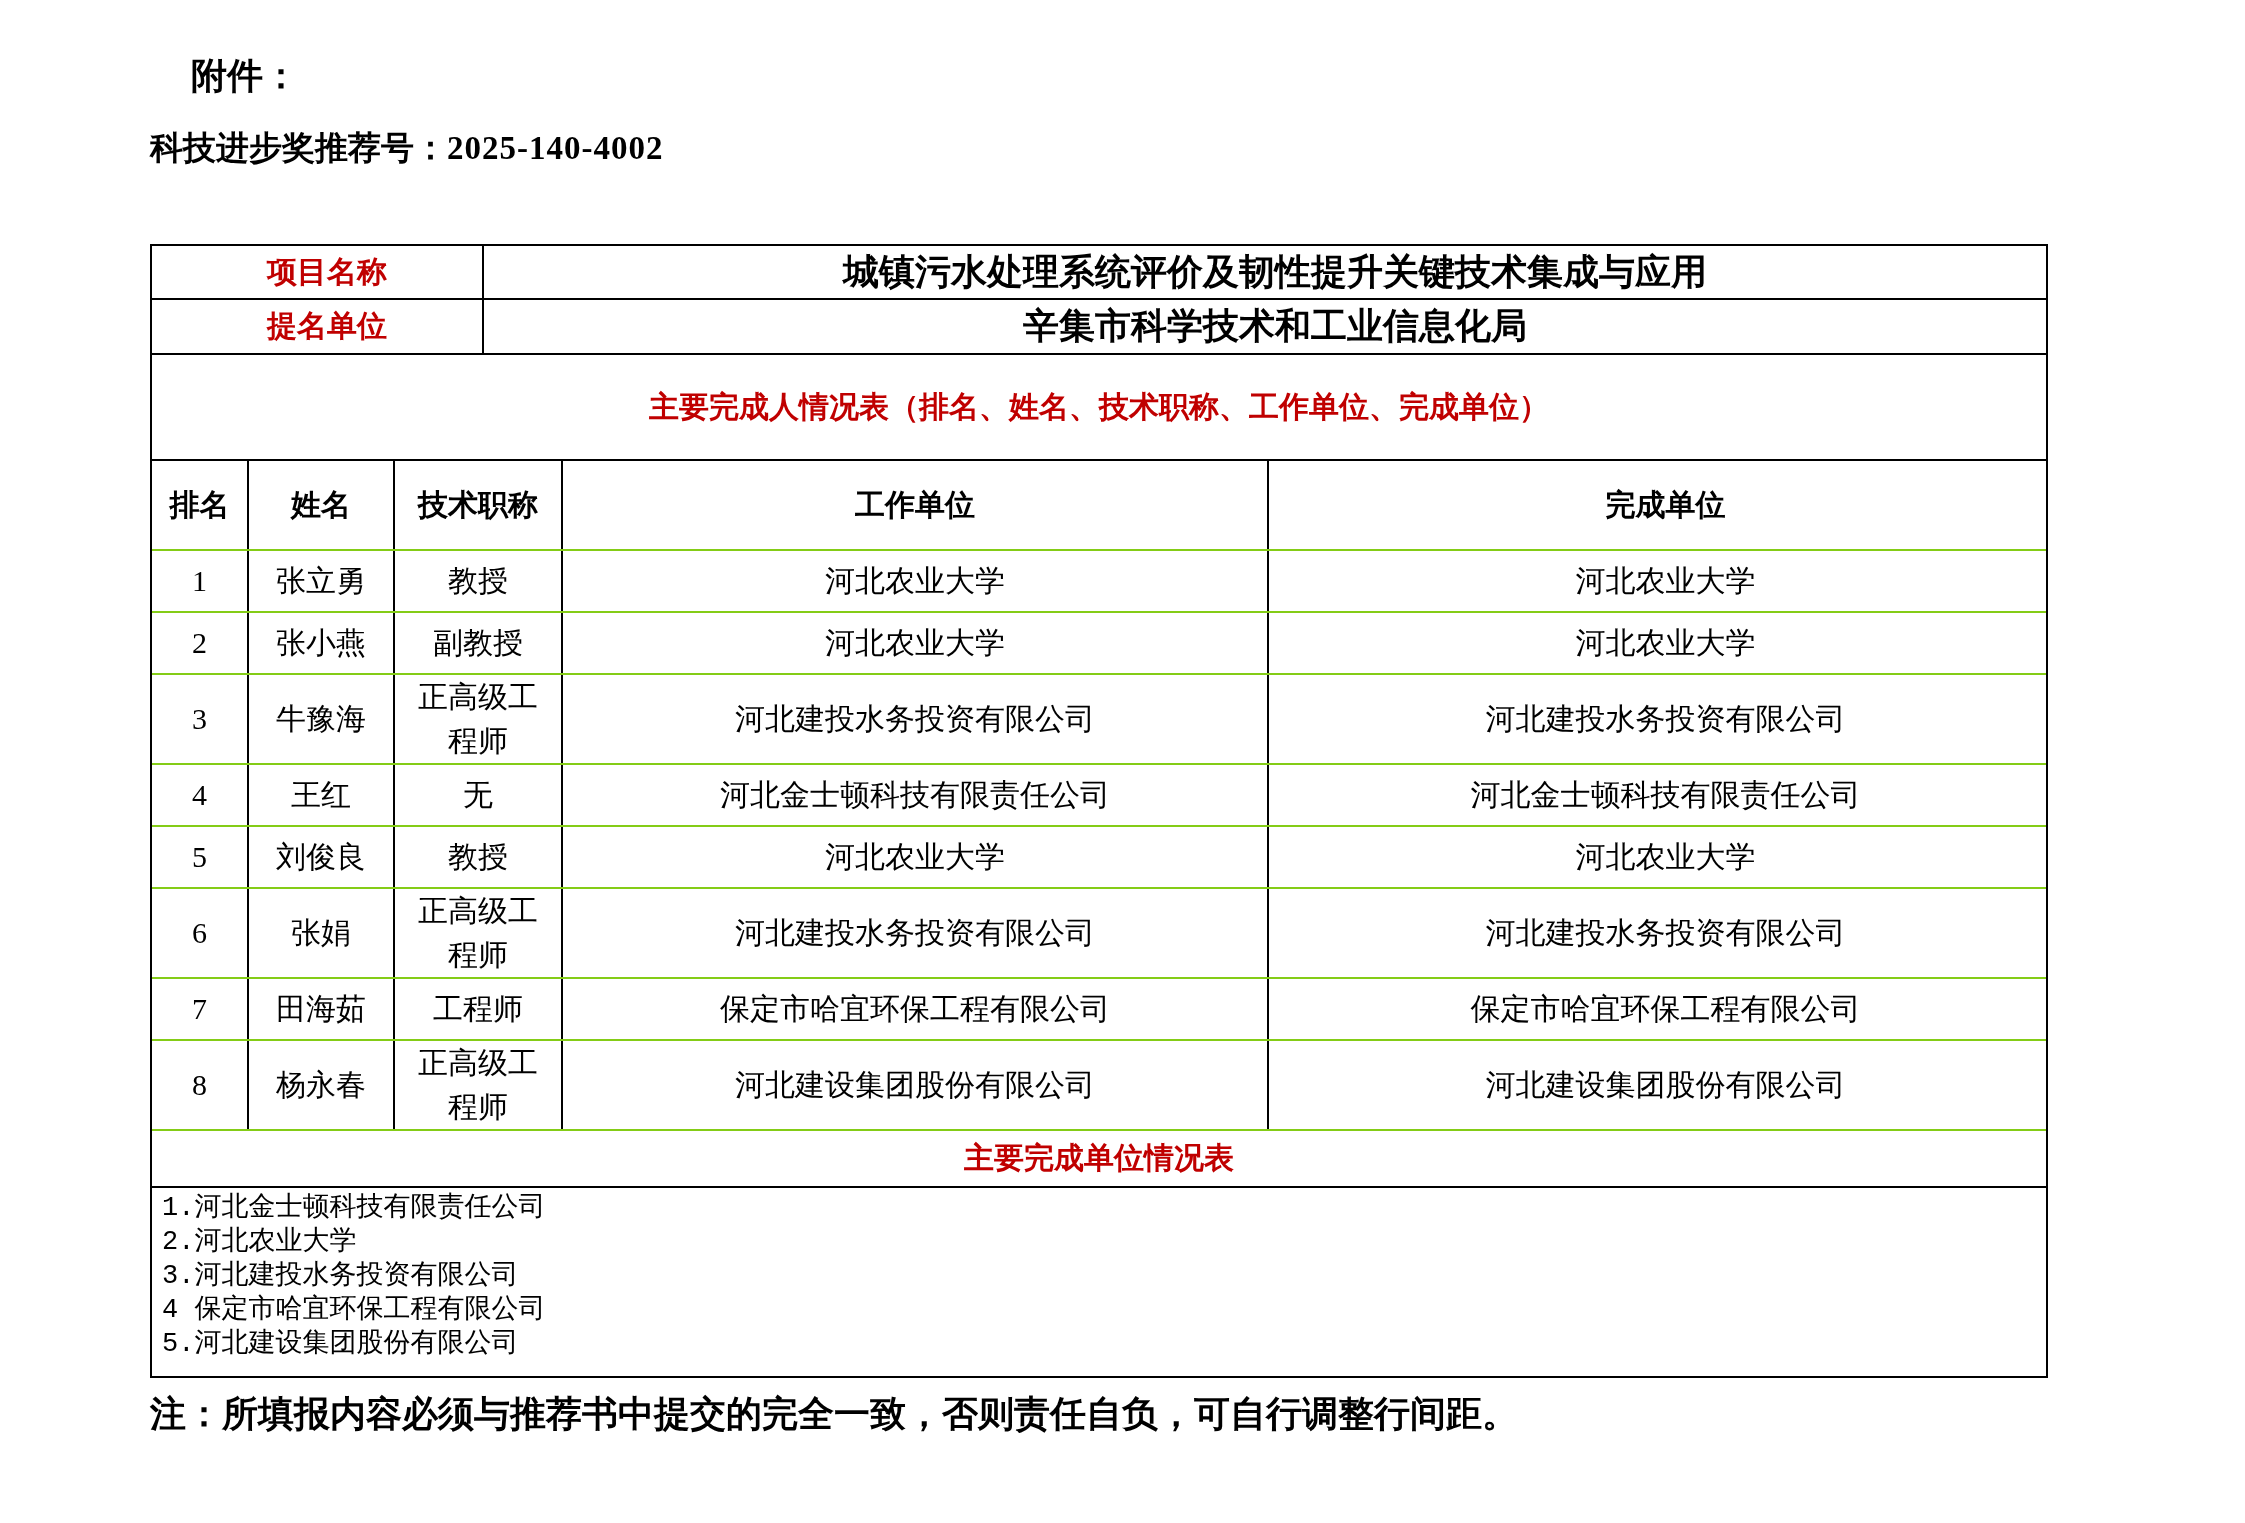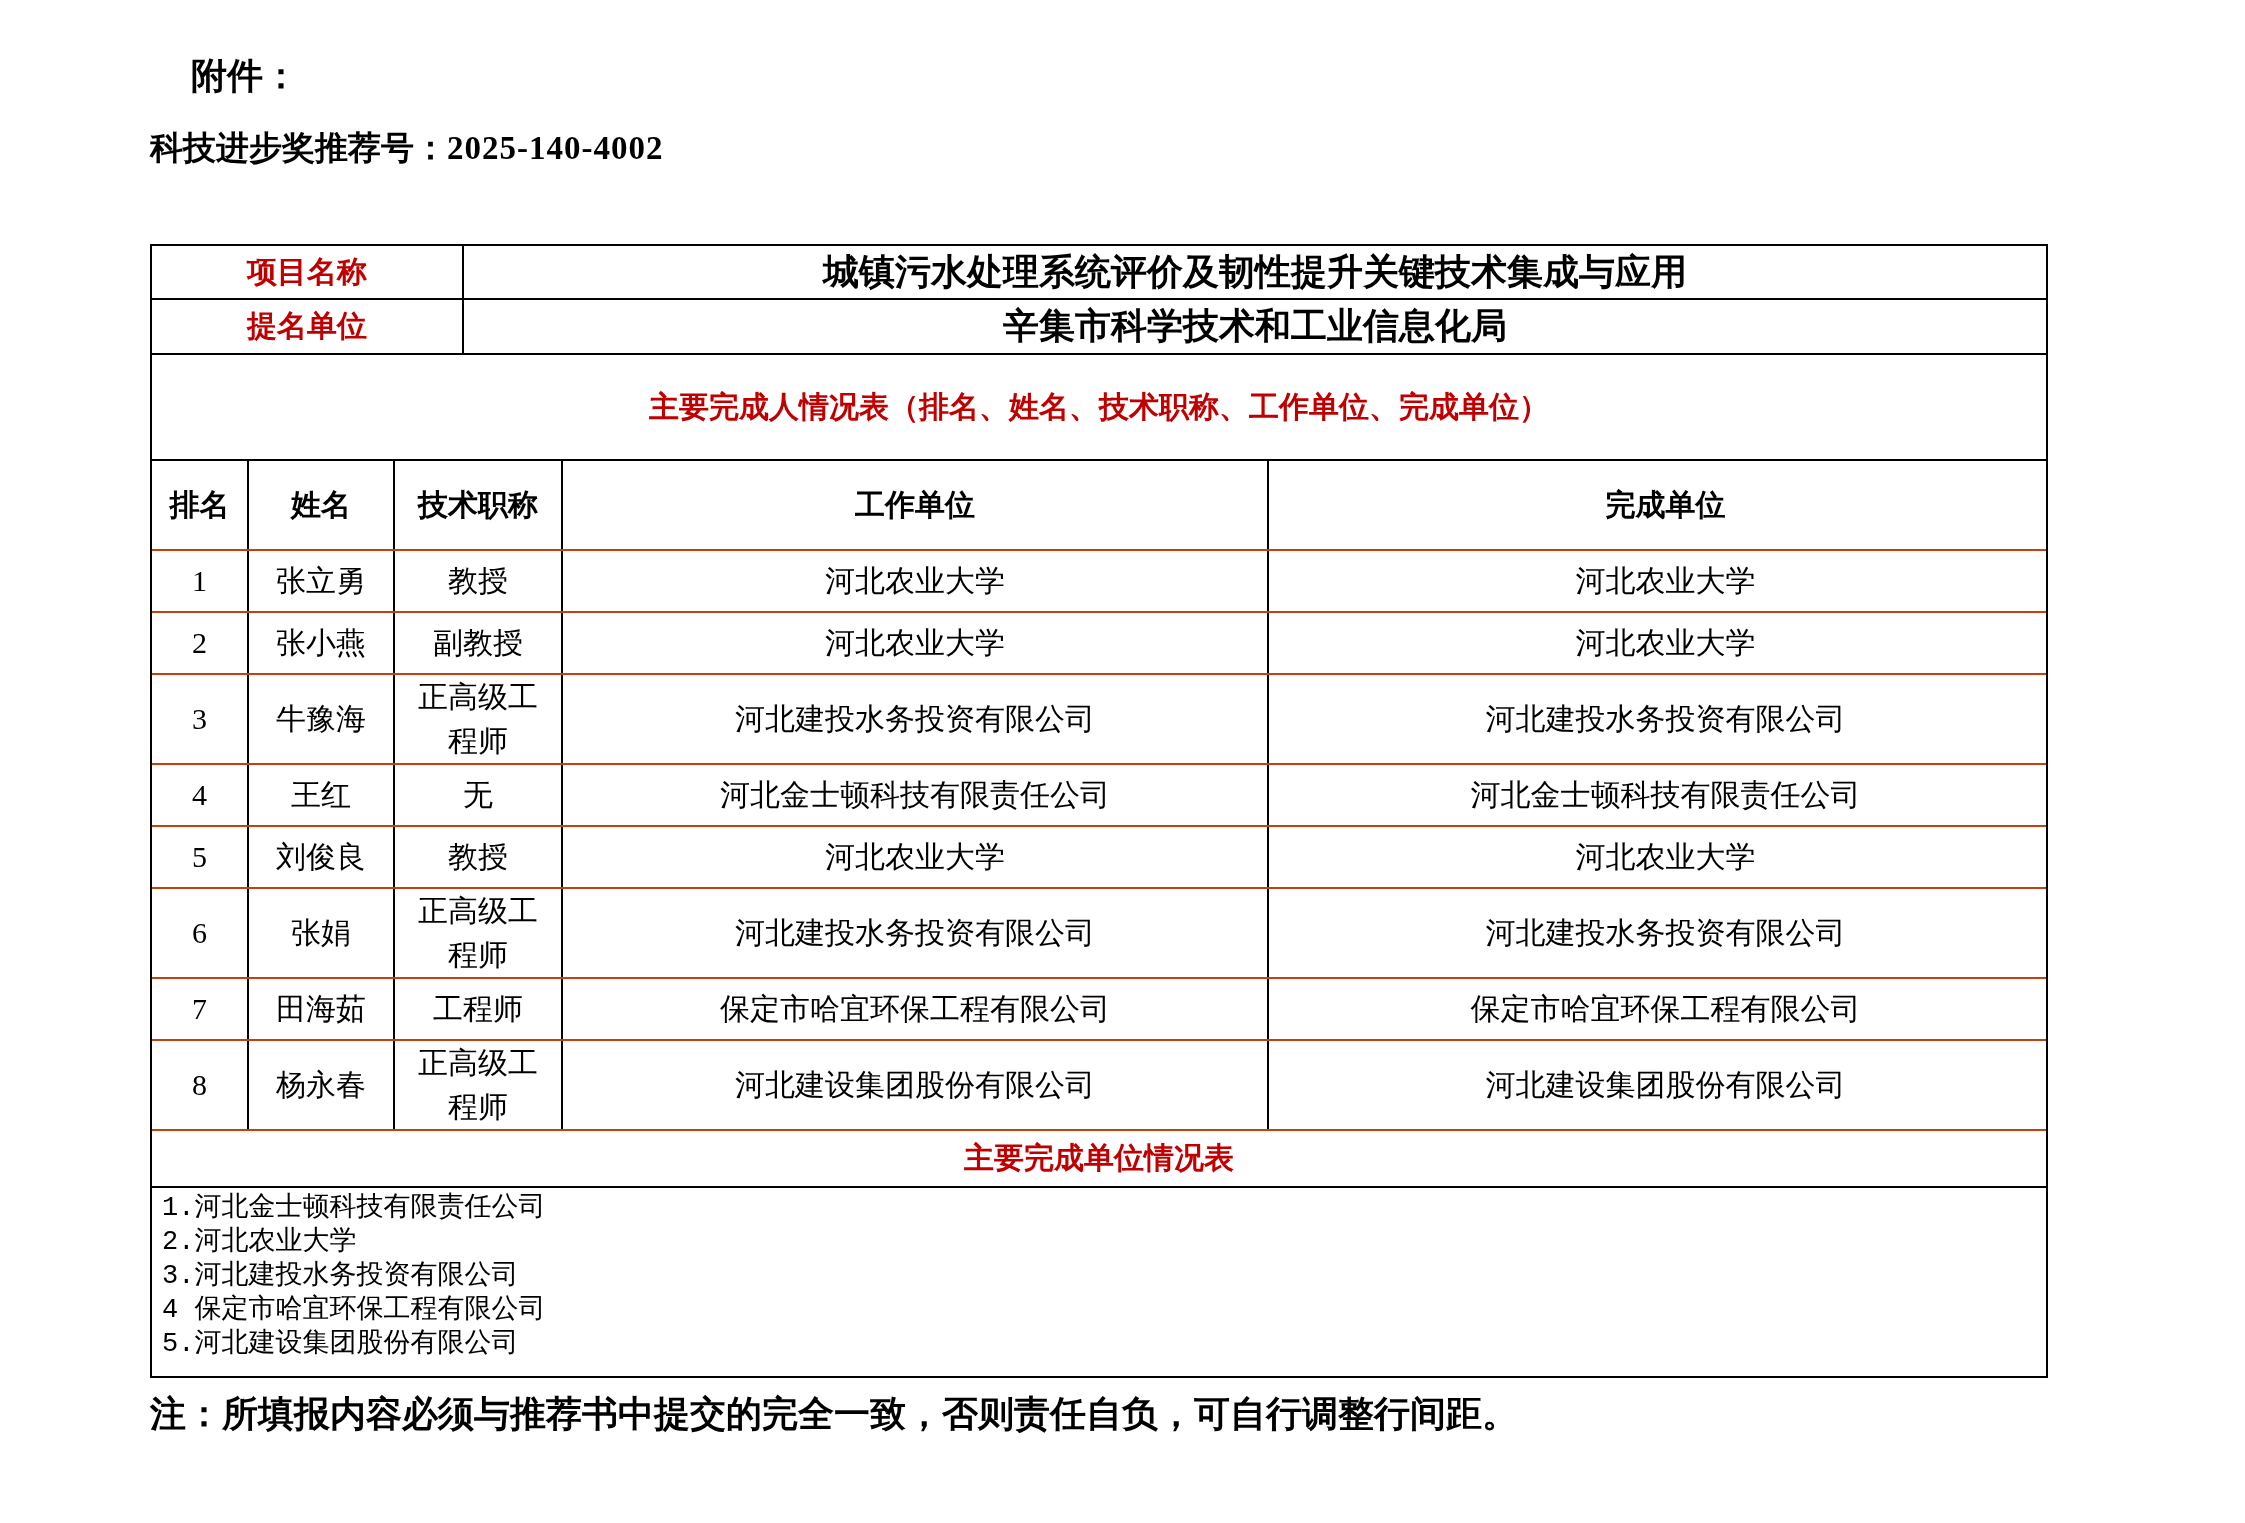--- a/index.html
+++ b/index.html
@@ -11,34 +11,34 @@
   .attachment{position:absolute;left:150px;top:52px;font-size:36px;font-weight:bold;margin-left:41px;}
   .rec-line{position:absolute;left:150px;top:126px;font-size:33px;font-weight:bold;}
   .rec-line .num{letter-spacing:1px;}
   .note{position:absolute;left:150px;top:1390px;font-size:36px;font-weight:bold;}
 
   .tbl{
     position:absolute;left:150px;top:244px;width:1898px;
     border:2px solid #000;box-sizing:border-box;background:#fff;
   }
   .trow{display:flex;border-bottom:2px solid #000;}
-  .trow > div{display:flex;align-items:center;justify-content:center;text-align:center;}
+  .trow > div{display:flex;align-items:center;justify-content:center;text-align:center;margin-left:20px;}
   .trow > div:nth-of-type(1){width:310px;border-right:2px solid #000;}
   .trow > div:nth-of-type(2){flex:1;}
   .trow.r1{height:52px;}
   .trow.r2{height:53px;}
   .lbl-red{color:var(--red);font-weight:bold;font-size:30px;}
   .tval{font-weight:bold;font-size:36px;}
 
   .cap{display:flex;align-items:center;justify-content:center;
        border-bottom:2px solid #000;color:var(--red);font-weight:bold;font-size:30px;text-align:center;}
   .cap.c1{height:104px;}
   .cap.c2{height:55px;}
 
-  .prow{display:flex;border-bottom:2px solid #c2410c;min-height:60px;}
+  .prow{display:flex;border-bottom:2px solid #84cc16;min-height:60px;}
   .prow > div{
     display:flex;align-items:center;justify-content:center;text-align:center;
     font-size:30px;line-height:44px;border-right:2px solid #000;box-sizing:border-box;
   }
   .prow > div:last-of-type{border-right:none;}
   .prow > div:nth-of-type(1){width:97px;}
   .prow > div:nth-of-type(2){width:146px;}
   .prow > div:nth-of-type(3){width:168px;padding:0 18px;}
   .prow > div:nth-of-type(4){width:706px;}
   .prow > div:nth-of-type(5){flex:1;padding-left:16px;}

